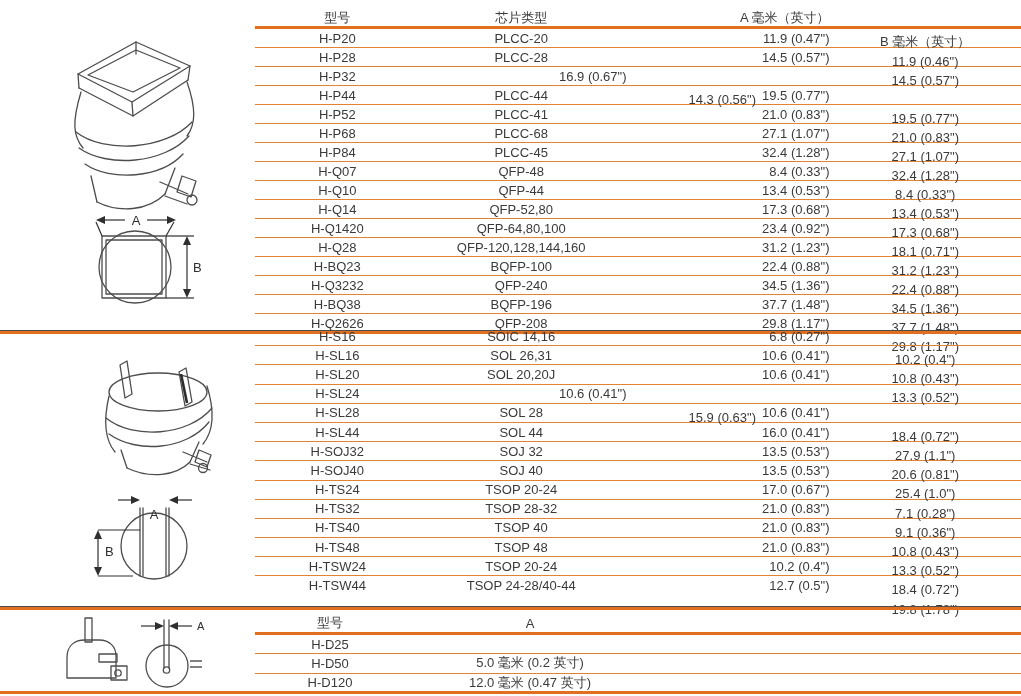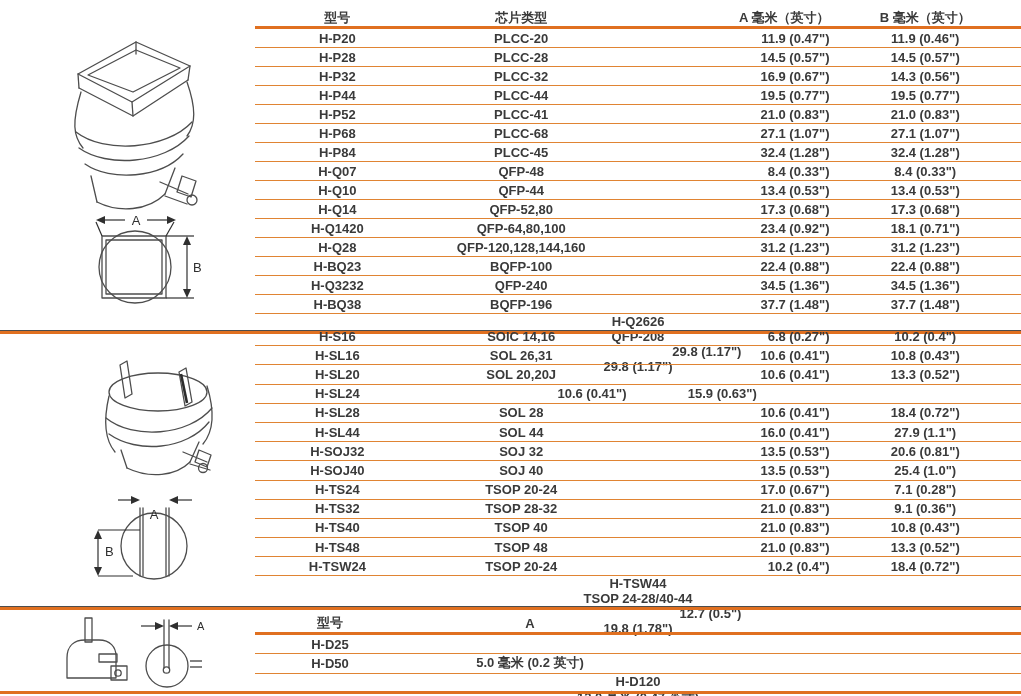--- a/index.html
+++ b/index.html
@@ -8,37 +8,37 @@
     --sepdark:#4d4d4d;
     --text:#3a3a3a;
     --draw:#4d4d4d;
   }
   html,body{margin:0;padding:0;background:#fff;}
   .page{
     position:relative;width:1021px;height:696px;background:#ffffff;overflow:hidden;
     font-family:"Liberation Sans","DejaVu Sans",sans-serif;color:var(--text);
   }
   
-  .tbl{position:absolute;left:255px;width:766px;font-size:13px;font-weight:bold;}
+  .tbl{position:absolute;left:255px;width:766px;font-size:13px;font-weight:normal;}
   .thead{display:flex;align-items:center;border-bottom:3px solid var(--accent);}
   .tbl1{top:10px;}
   .tbl1 .thead{height:16px;}
   .row{display:flex;align-items:center;border-bottom:1px solid var(--rowline);}
   .tbl1 .row{height:18px;}
   .tbl2{top:327px;}
   .tbl2 .row{height:18.2px;}
   .tbl3{top:614px;}
   .tbl3 .thead{height:18px;}
   .tbl3 .row{height:18.3px;align-items:center;}
-  .tbody .row:last-child{border-bottom:none;flex-direction:column;}
+  .tbody .row:last-child{border-bottom:none;}
   .c{text-align:center;white-space:nowrap;overflow:visible;}
   .c1{width:21.5%;}
   .c2{width:26.5%;}
   .c3{width:27%;text-align:right;}
-  .c4{width:25%;}
+  .c4{width:25%;margin-top:47px;}
   .tbl3 .c1{width:150px;}
   .tbl3 .c2{width:250px;}
   
   .sep{position:absolute;left:0;width:1021px;height:3px;background:var(--accent);border-top:1px solid var(--sepdark);}
   .sep1{top:330px;}
   .sep2{top:606px;}
   .bottomline{position:absolute;left:0;top:691px;width:1021px;height:3px;background:var(--accent);}
   
   .art{position:absolute;left:0;top:0;width:255px;height:696px;}
   .art svg{position:absolute;}
@@ -174,21 +174,20 @@
         <span class="c c4">11.9 (0.46")</span>
       </div>
         <div class="row">
         <span class="c c1">H-P28</span>
         <span class="c c2">PLCC-28</span>
         <span class="c c3">14.5 (0.57")</span>
         <span class="c c4">14.5 (0.57")</span>
       </div>
         <div class="row">
         <span class="c c1">H-P32</span>
-        <span class="c c2">PLCC-32</span>
         <span class="c c3">16.9 (0.67")</span>
         <span class="c c4">14.3 (0.56")</span>
       </div>
         <div class="row">
         <span class="c c1">H-P44</span>
         <span class="c c2">PLCC-44</span>
         <span class="c c3">19.5 (0.77")</span>
         <span class="c c4">19.5 (0.77")</span>
       </div>
         <div class="row">

